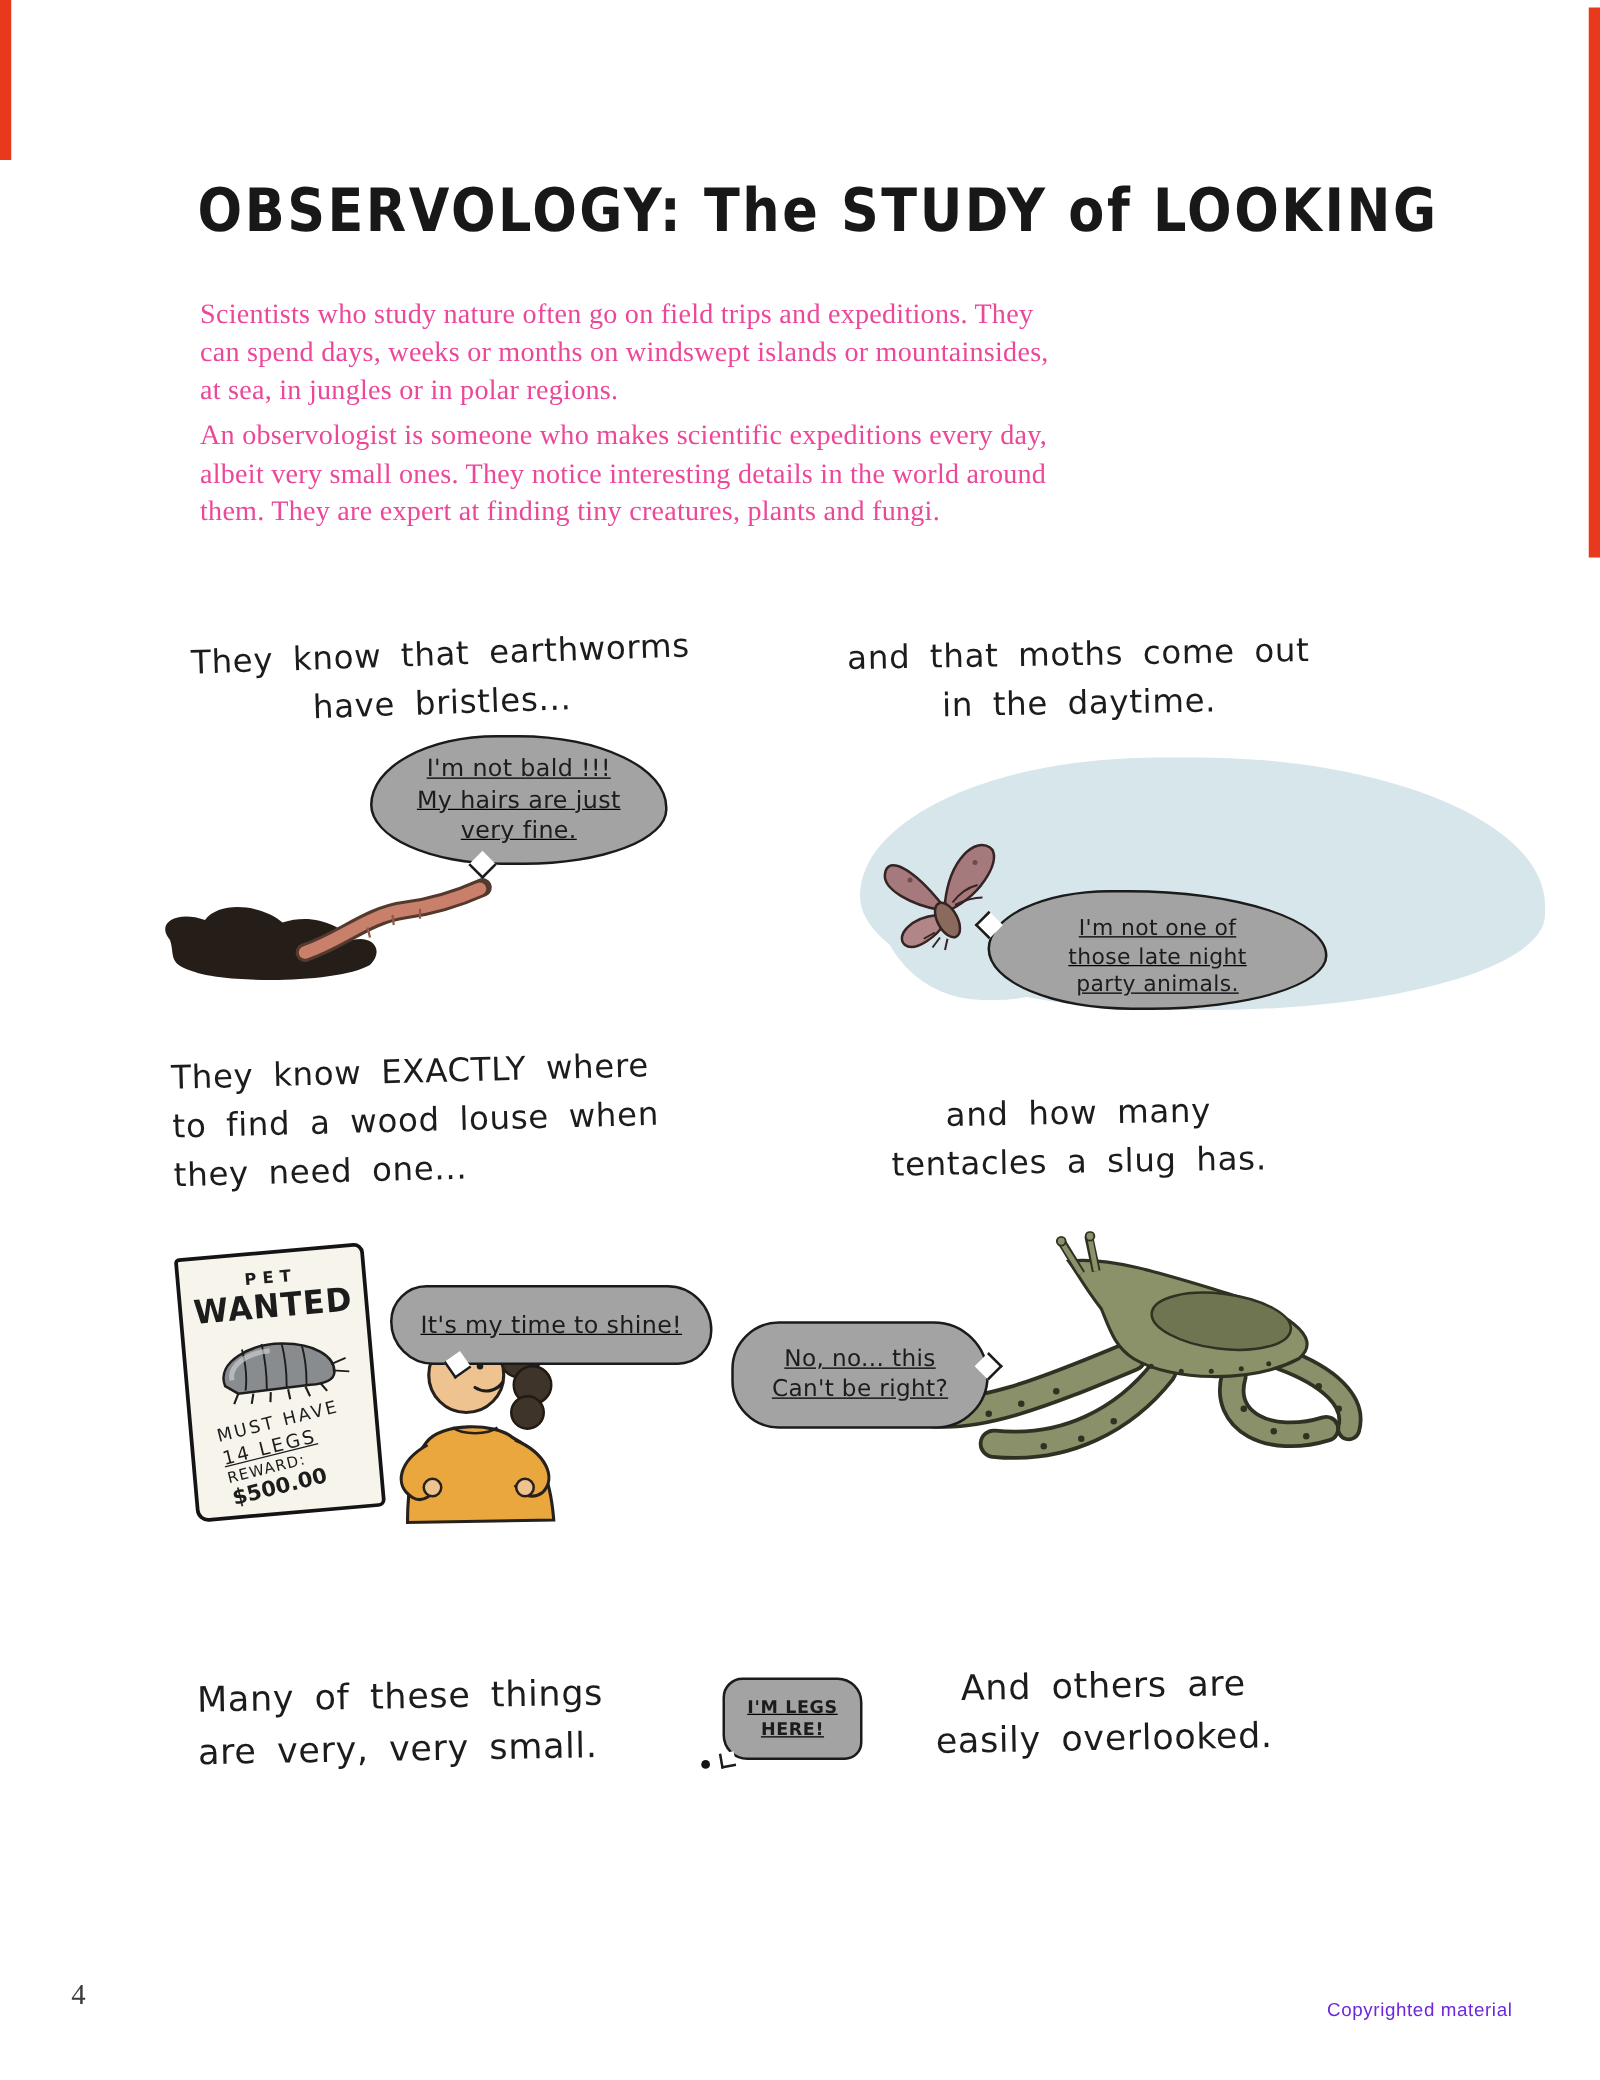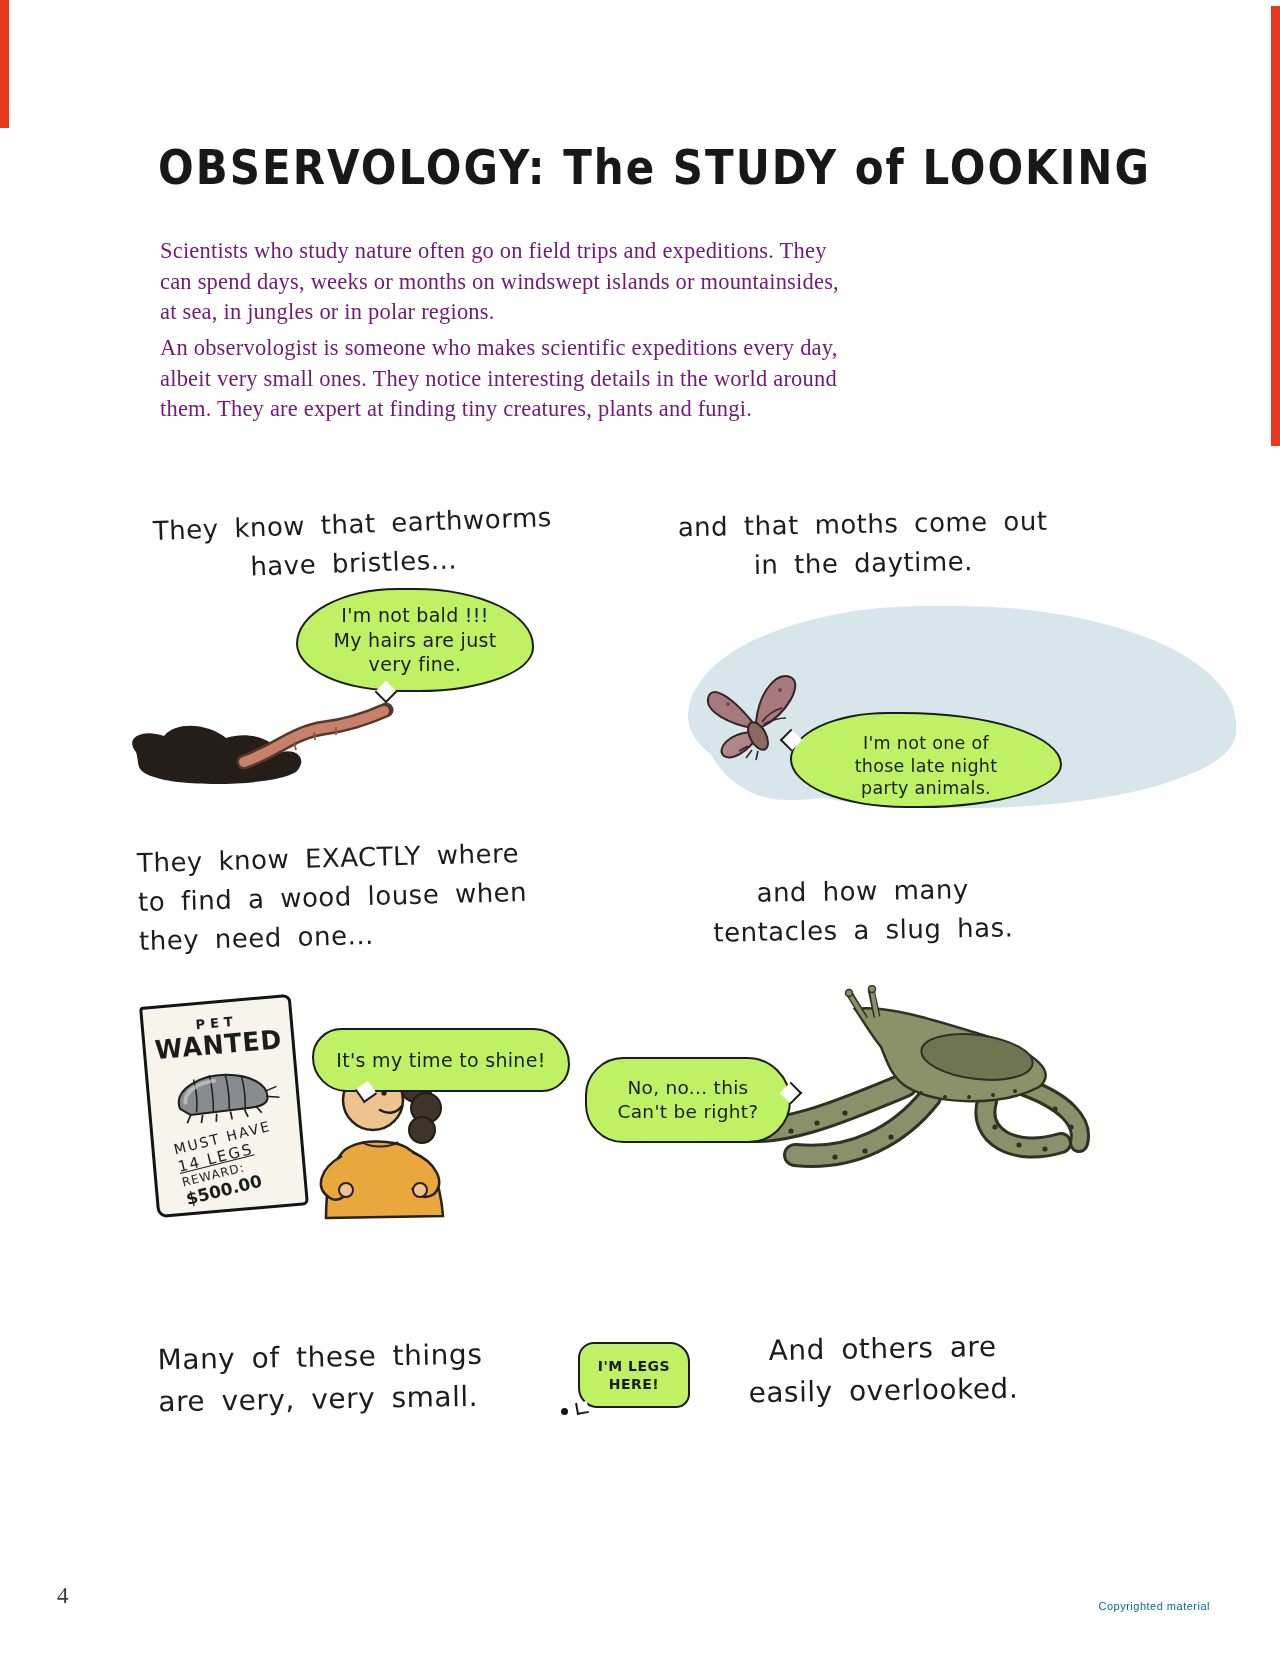--- a/index.html
+++ b/index.html
@@ -10,32 +10,32 @@
   }
   .edge { position:absolute; }
   .title {
     position:absolute; left:158px; top:140px;
     font-family:"DejaVu Sans", sans-serif; font-weight:700;
     font-size:42px; letter-spacing:2px; color:#181818;
     transform:scaleY(1.14); transform-origin:left top; white-space:nowrap;
   }
   .serif {
     position:absolute; font-family:"Liberation Serif", serif;
-    font-size:22.5px; line-height:30.5px; color:#701a75;
+    font-size:22.5px; line-height:30.5px; color:#ec4899;
     white-space:pre-line; width:820px; letter-spacing:0.2px;
   }
   .hand { font-family:"DejaVu Sans", sans-serif; color:#1c1c1c; }
   .caption {
     position:absolute; font-size:26px; line-height:1.5;
     letter-spacing:0.5px; word-spacing:7px; white-space:pre-line;
   }
   .bubble {
-    position:absolute; background:#bef264; border:2.5px solid #1b1b1b;
+    position:absolute; background:#a3a3a3; border:2.5px solid #1b1b1b;
     display:flex; align-items:center; justify-content:center;
-    text-align:center; z-index:5;
+    text-align:center; z-index:5;text-decoration:underline;
   }
   .bubble .txt { white-space:pre-line; line-height:1.3; letter-spacing:0.3px; }
   .tail {
     position:absolute; width:16px; height:16px; background:#ffffff;
     border-right:2.5px solid #1b1b1b; border-bottom:2.5px solid #1b1b1b;
   }
   .blob {
     position:absolute; background:#d6e6eb;
     border-radius:46% 54% 52% 48% / 58% 62% 40% 48%;
   }
@@ -46,21 +46,21 @@
     z-index:4;
   }
   .poster .small-h { font-size:13px; letter-spacing:5px; margin-top:12px; font-weight:700;}
   .poster .big-h { font-size:25px; font-weight:700; letter-spacing:1px; transform:scaleY(1.05);}
   .poster .req { transform:rotate(-9deg); margin-top:6px; text-align:left; line-height:1.2;}
   .poster .req .l1 { font-size:14px; letter-spacing:2px;}
   .poster .req .l2 { font-size:15px; letter-spacing:2px; text-decoration:underline;}
   .poster .req .l3 { font-size:12px; letter-spacing:1px;}
   .poster .req .l4 { font-size:17px; font-weight:700;}
   .pagenum { position:absolute; left:57px; top:1583px; font-family:"Liberation Serif", serif; font-size:23px; color:#3a3a3a; }
-  .watermark { position:absolute; right:70px; top:1600px; font-size:11px; color:#0369a1; letter-spacing:0.5px; }
+  .watermark { position:absolute; right:70px; top:1600px; font-size:15px; color:#6d28d9; letter-spacing:0.5px; }
   svg { display:block; }
 </style>
 </head>
 <body>
 
 <div class="page">
 
   <div class="edge" style="left:0;top:0;width:9px;height:128px;background:#e8391d;"></div>
   <div class="edge" style="left:1271px;top:6px;width:9px;height:440px;background:#e8391d;"></div>
 

